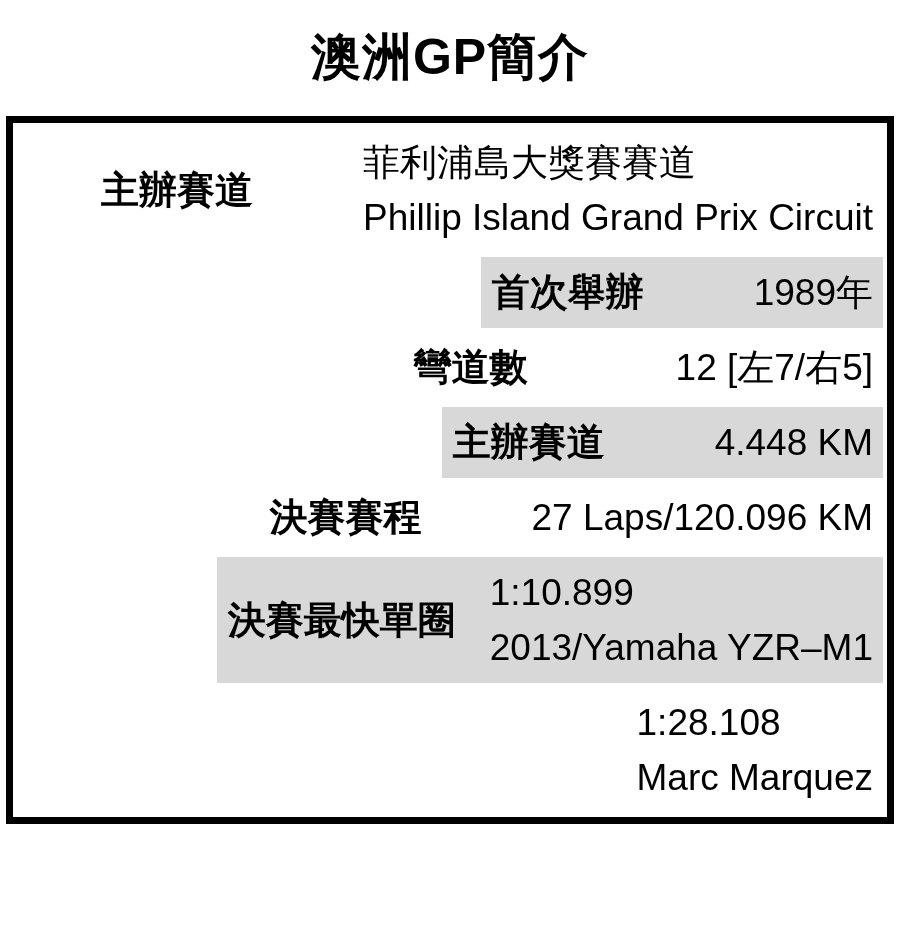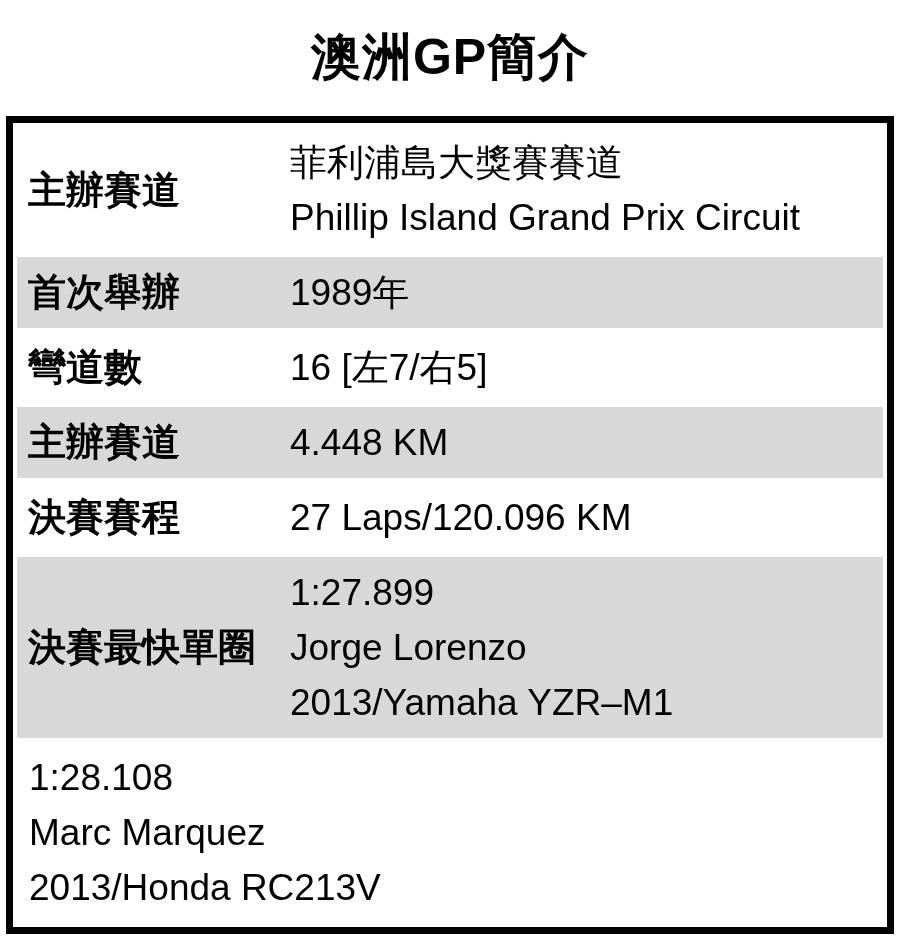--- a/index.html
+++ b/index.html
@@ -27,20 +27,21 @@
     letter-spacing: 1px;
   }
   .info-table {
     margin: 0 6px;
     border: 7px solid #000000;
     padding: 4px;
     display: flex;
     flex-direction: column;
     gap: 4px;
     background: #ffffff;
+    align-items: flex-end;
   }
   .info-row {
     display: flex;
     align-items: center;
     padding: 8px 0;
     background: #ffffff;
   }
   .info-row.alt {
     background: #d8d8d8;
   }
@@ -83,49 +84,47 @@
     <div class="info-row alt">
       <div class="row-label">首次舉辦</div>
       <div class="row-value">
         <div class="value-line">1989年</div>
       </div>
     </div>
 
     <div class="info-row">
       <div class="row-label">彎道數</div>
       <div class="row-value">
-        <div class="value-line">16 [左7/右5]</div>
+        <div class="value-line">12 [左7/右5]</div>
       </div>
     </div>
 
     <div class="info-row alt">
       <div class="row-label">主辦賽道</div>
       <div class="row-value">
         <div class="value-line">4.448 KM</div>
       </div>
     </div>
 
     <div class="info-row">
       <div class="row-label">決賽賽程</div>
       <div class="row-value">
         <div class="value-line">27 Laps/120.096 KM</div>
       </div>
     </div>
 
     <div class="info-row alt">
       <div class="row-label">決賽最快單圈</div>
       <div class="row-value">
-        <div class="value-line">1:27.899</div>
-        <div class="value-line">Jorge Lorenzo</div>
+        <div class="value-line">1:10.899</div>
         <div class="value-line">2013/Yamaha YZR–M1</div>
       </div>
     </div>
 
     <div class="info-row">
       <div class="row-value">
         <div class="value-line">1:28.108</div>
         <div class="value-line">Marc Marquez</div>
-        <div class="value-line">2013/Honda RC213V</div>
       </div>
     </div>
 
   </div>
 </div>
 
 </body></html>

